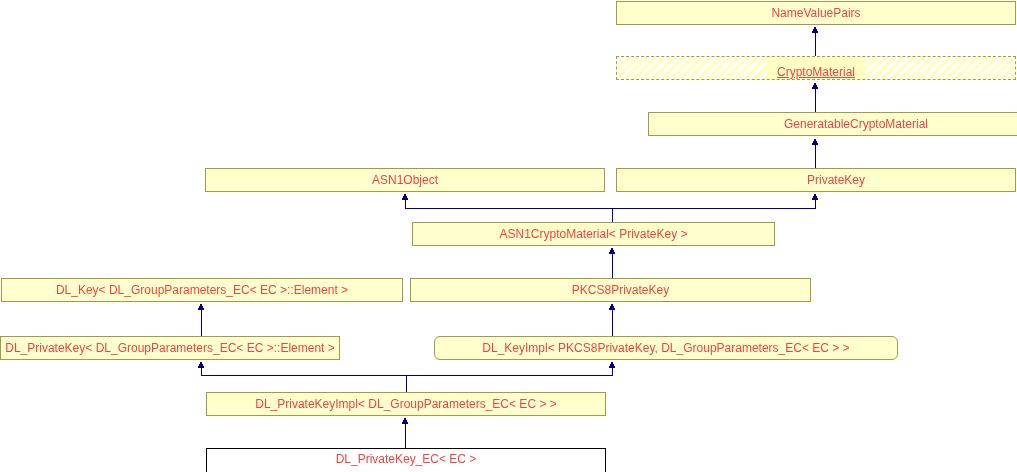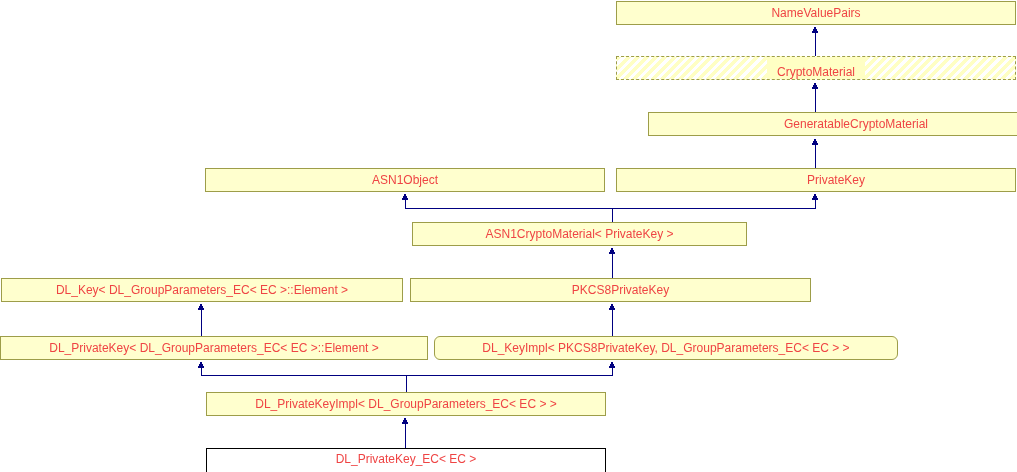--- a/index.html
+++ b/index.html
@@ -41,20 +41,21 @@
       #ffffff 3.5px, #ffffff 6.5px
     );
     border: 1px dashed #9d9d49;
     cursor: default;
   }
   .hatch-label {
     display: inline-block;
     background: #ffffc4;
     padding: 4px 10px;
     line-height: 22px;
+    text-decoration: underline;
   }
   .node.current {
     background: #ffffff;
     border: 1px solid #000000;
     height: 35px;
     line-height: 21px;
     cursor: default;
   }
 </style>
 </head>
@@ -94,27 +95,27 @@
   <div class="node hatched" style="left:616px; top:56px; width:400px;">
     <span class="hatch-label">CryptoMaterial</span>
   </div>
 
   <div class="node" style="left:648px; top:112px; width:416px;">GeneratableCryptoMaterial</div>
 
   <div class="node" style="left:205px; top:168px; width:400px;">ASN1Object</div>
 
   <div class="node" style="left:616px; top:168px; width:400px;padding-left:40px;">PrivateKey</div>
 
-  <div class="node" style="left:412px; top:222px; width:335px;">ASN1CryptoMaterial&lt; PrivateKey &gt;</div>
+  <div class="node" style="left:412px; top:222px; width:363px;">ASN1CryptoMaterial&lt; PrivateKey &gt;</div>
 
   <div class="node" style="left:1px; top:278px; width:402px;">DL_Key&lt; DL_GroupParameters_EC&lt; EC &gt;::Element &gt;</div>
 
   <div class="node" style="left:410px; top:278px; width:401px;padding-left:20px;">PKCS8PrivateKey</div>
 
-  <div class="node" style="left:0px; top:336px; width:428px;">DL_PrivateKey&lt; DL_GroupParameters_EC&lt; EC &gt;::Element &gt;</div>
+  <div class="node" style="left:0px; top:336px; width:340px;">DL_PrivateKey&lt; DL_GroupParameters_EC&lt; EC &gt;::Element &gt;</div>
 
   <div class="node" style="left:434px; top:336px; width:464px;border-radius:6px;">DL_KeyImpl&lt; PKCS8PrivateKey, DL_GroupParameters_EC&lt; EC &gt; &gt;</div>
 
   <div class="node" style="left:206px; top:392px; width:400px;">DL_PrivateKeyImpl&lt; DL_GroupParameters_EC&lt; EC &gt; &gt;</div>
 
   <div class="node current" style="left:206px; top:448px; width:400px;">DL_PrivateKey_EC&lt; EC &gt;</div>
 
 </div>
 
 </body></html>

